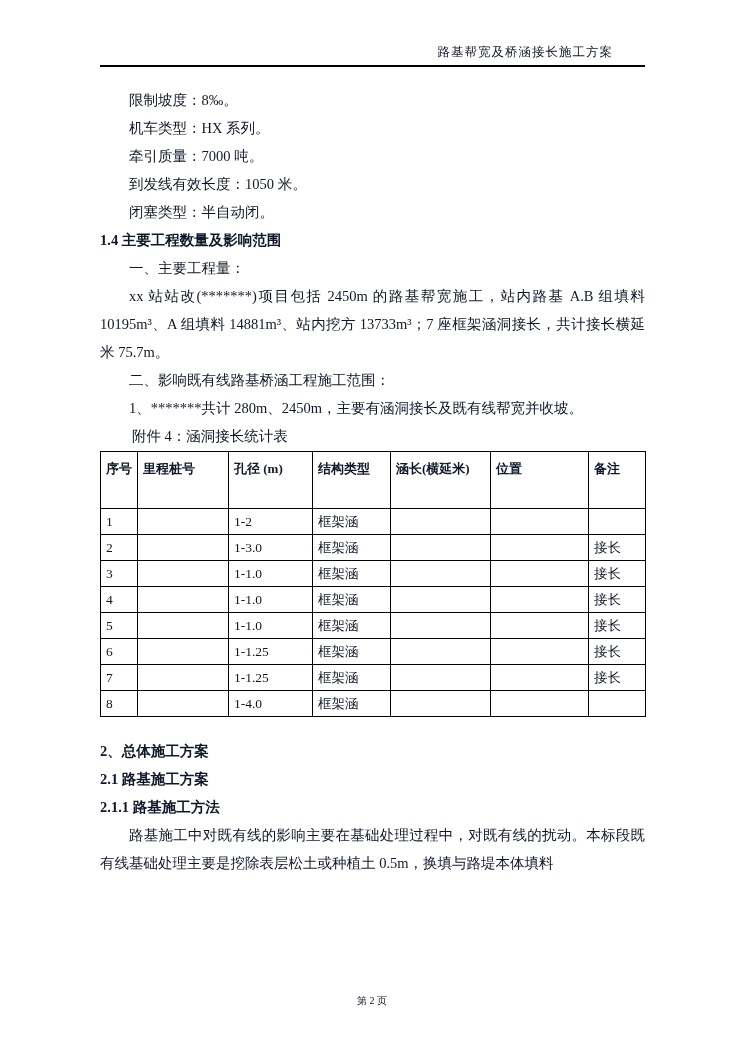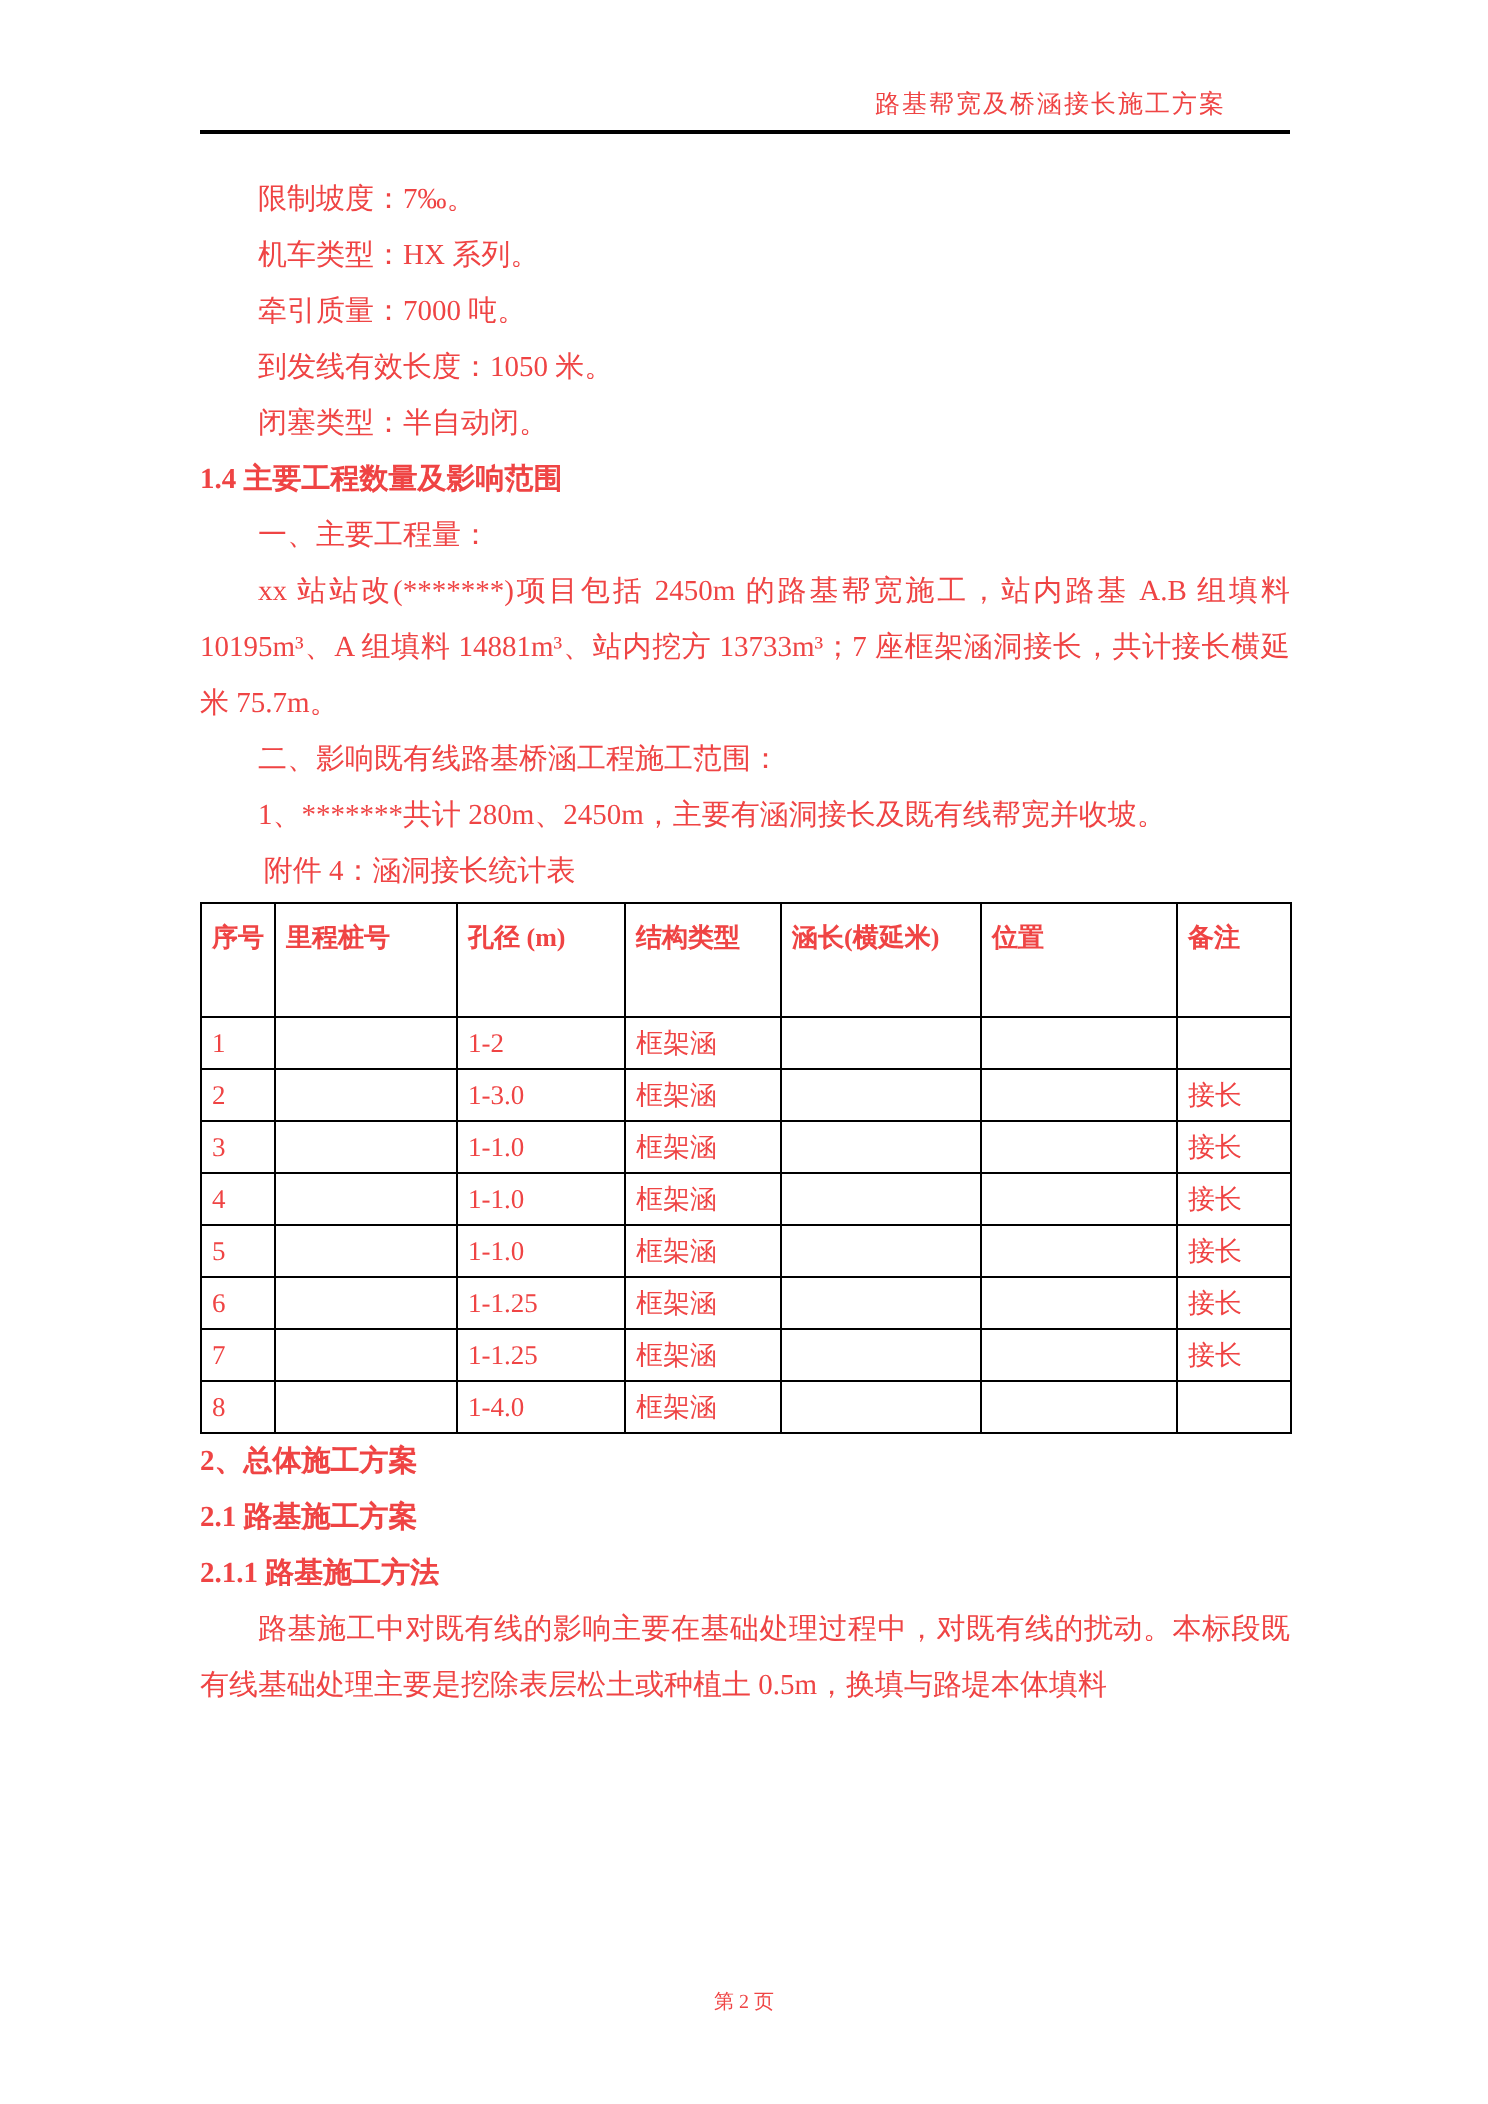--- a/index.html
+++ b/index.html
@@ -3,21 +3,21 @@
 <meta charset="utf-8">
 <style>
   * { margin: 0; padding: 0; box-sizing: border-box; }
   html, body { background: #ffffff; }
   body { width: 744px; }
   .page {
     position: relative;
     width: 744px;
     height: 1052px;
     background: #ffffff;
-    color: #ef4444;
+    color: #0f172a;
     font-family: "Liberation Serif", "DejaVu Serif", serif;
     overflow: hidden;
   }
   .header {
     position: absolute;
     top: 44px;
     left: 100px;
     right: 99px;
     border-bottom: 2px solid #000;
     padding-bottom: 4px;
@@ -40,21 +40,21 @@
   .content p, .content h3 { font-size: 14.5px; line-height: 28px; }
   .indent { text-indent: 2em; }
   p.para { text-indent: 2em; }
   h3.hd { font-weight: bold; }
   p.attachment { font-weight: normal; text-indent: 2.2em; }
   table.stats {
     border-collapse: collapse;
     width: 100%;
     table-layout: fixed;
     margin-top: 1px;
-    margin-bottom: 0;
+    margin-bottom: 20px;
     padding-left: 16px;
   }
   .stats th, .stats td {
     border: 1px solid #000;
     text-align: left;
     padding: 2px 5px;
     overflow: hidden;
   }
   .stats th {
     font-size: 13px;
@@ -82,21 +82,21 @@
 </head>
 <body>
 
 <div class="page">
 
   <div class="header">
     <div class="header-title">路基帮宽及桥涵接长施工方案</div>
   </div>
 
   <div class="content">
-    <p class="indent">限制坡度：7‰。</p>
+    <p class="indent">限制坡度：8‰。</p>
     <p class="indent">机车类型：HX 系列。</p>
     <p class="indent">牵引质量：7000 吨。</p>
     <p class="indent">到发线有效长度：1050 米。</p>
     <p class="indent">闭塞类型：半自动闭。</p>
 
     <h3 class="hd">1.4 主要工程数量及影响范围</h3>
     <p class="indent">一、主要工程量：</p>
     <p class="para">xx 站站改(*******)项目包括 2450m 的路基帮宽施工，站内路基 A.B 组填料 10195m³、A 组填料 14881m³、站内挖方 13733m³；7 座框架涵洞接长，共计接长横延米 75.7m。</p>
     <p class="indent">二、影响既有线路基桥涵工程施工范围：</p>
     <p class="indent">1、*******共计 280m、2450m，主要有涵洞接长及既有线帮宽并收坡。</p>

